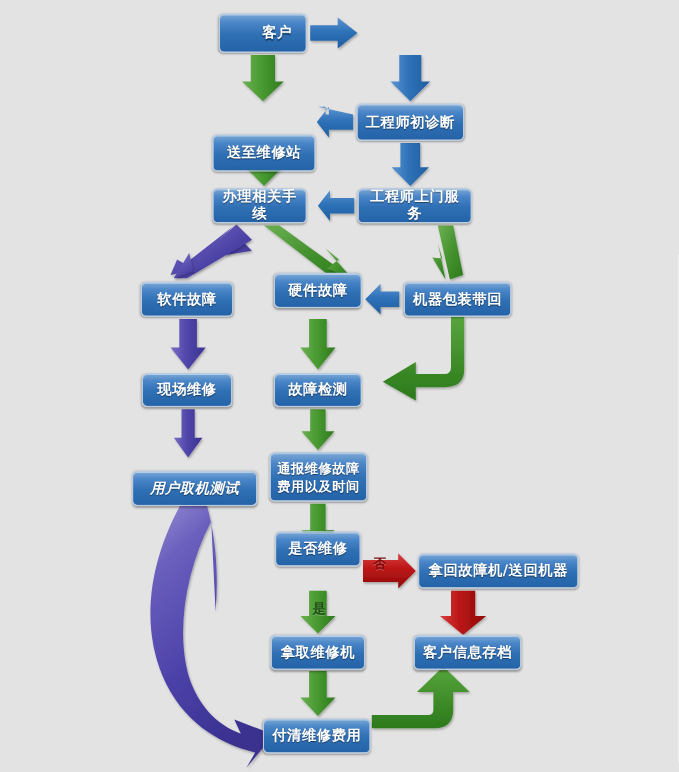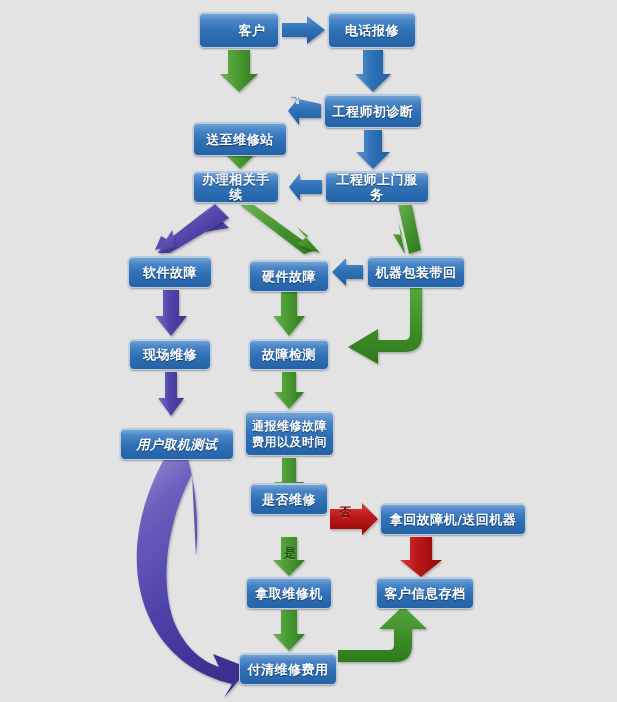--- a/index.html
+++ b/index.html
@@ -199,39 +199,36 @@
              L379 629
              L394 629
              L394 645
              Q394 650 389 650
              L338 650 Z"></path>
   </svg>
 
   <div class="node" style="left:199px; top:12px; width:80px; height:36px;padding-left:30px;">
     <span class="node-label">客户</span>
   </div>
-  <div class="node" style="left:328px; top:12px; width:88px; height:36px;">
-    <span class="node-label">电话报修</span>
-  </div>
   <div class="node" style="left:193px; top:94px; width:94px; height:34px;margin-top:28px;">
     <span class="node-label">送至维修站</span>
   </div>
   <div class="node" style="left:324px; top:94px; width:98px; height:34px;">
     <span class="node-label">工程师初诊断</span>
   </div>
   <div class="node" style="left:193px; top:171px; width:86px; height:32px;">
     <span class="node-label">办理相关手续</span>
   </div>
   <div class="node" style="left:325px; top:171px; width:104px; height:32px;">
     <span class="node-label">工程师上门服务</span>
   </div>
   <div class="node" style="left:128px; top:256px; width:84px; height:32px;">
     <span class="node-label">软件故障</span>
   </div>
-  <div class="node" style="left:249px; top:260px; width:80px; height:32px;">
+  <div class="node" style="left:249px; top:248px; width:80px; height:32px;">
     <span class="node-label">硬件故障</span>
   </div>
   <div class="node" style="left:129px; top:339px; width:82px; height:31px;">
     <span class="node-label">现场维修</span>
   </div>
   <div class="node" style="left:367px; top:256px; width:98px; height:32px;">
     <span class="node-label">机器包装带回</span>
   </div>
   <div class="node" style="left:249px; top:339px; width:80px; height:31px;">
     <span class="node-label">故障检测</span>

